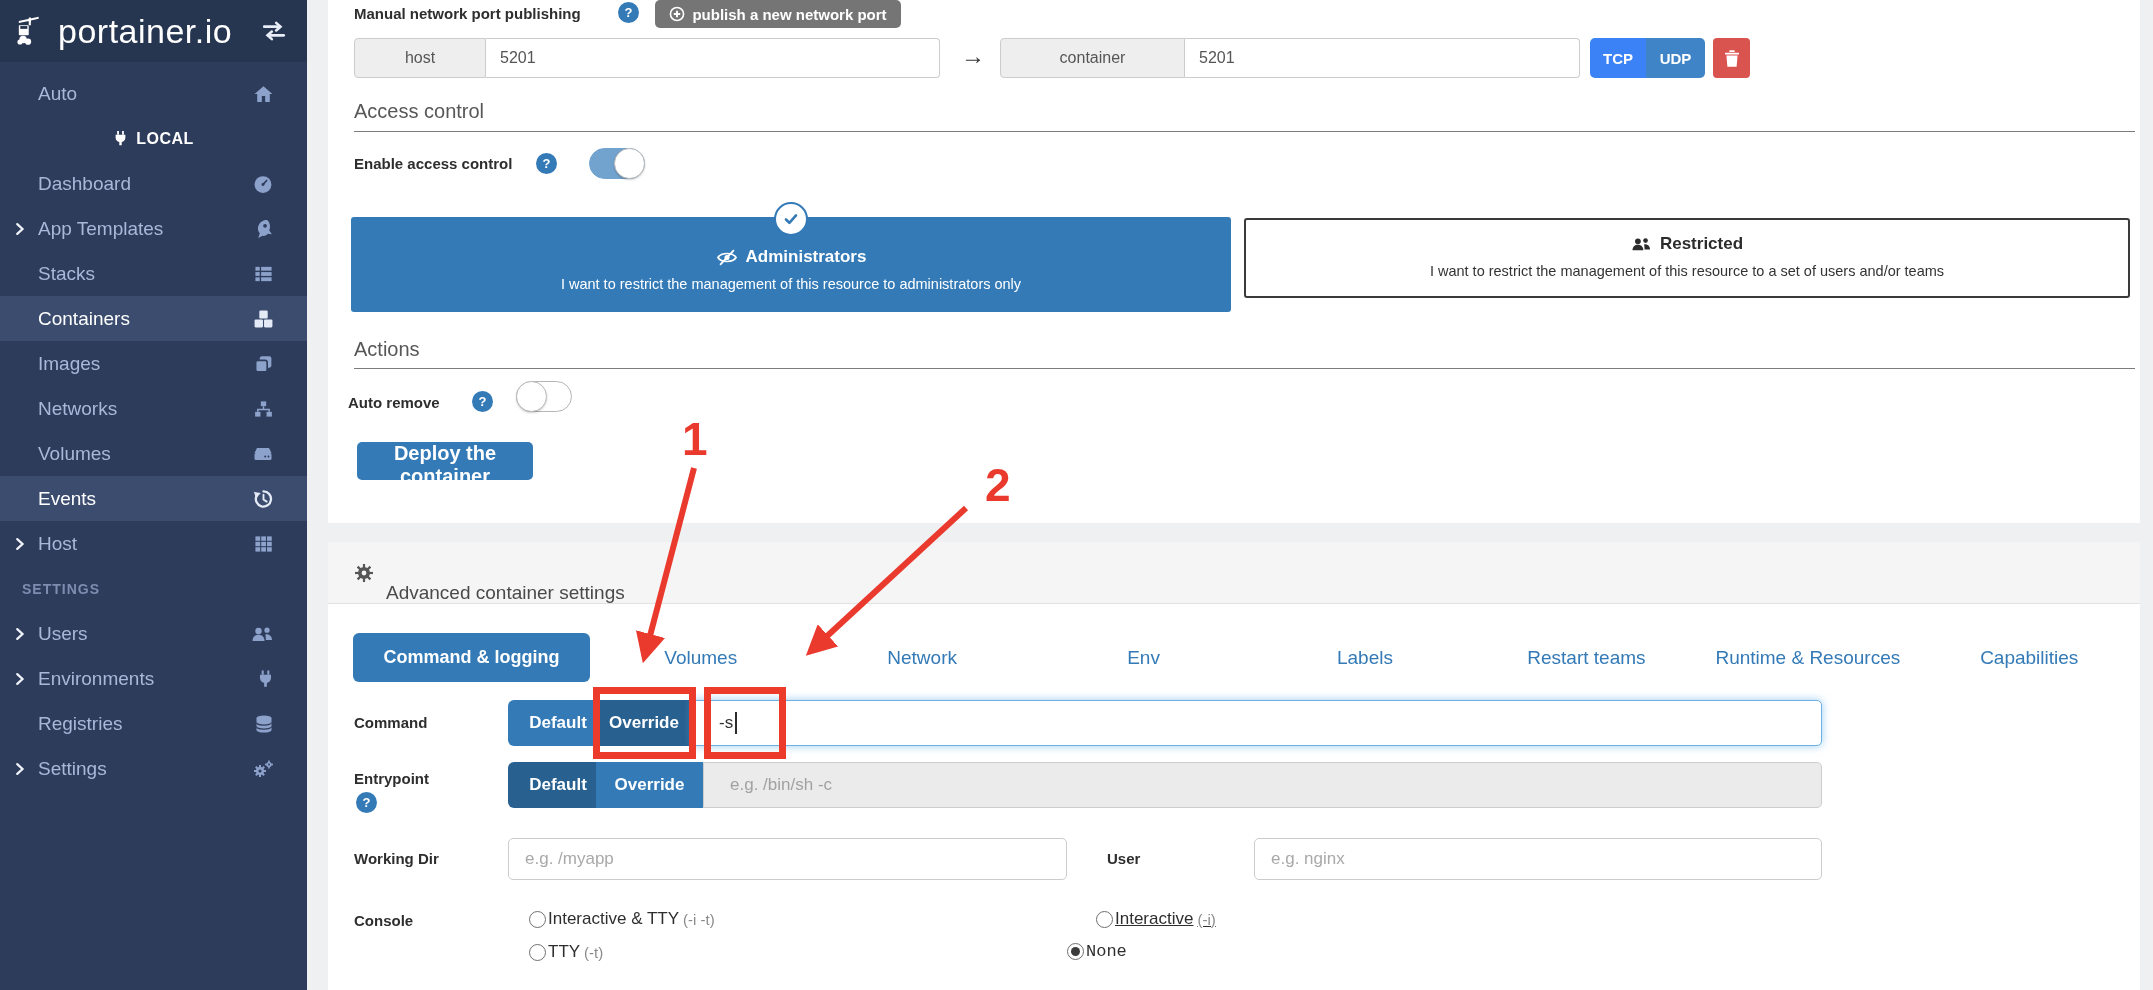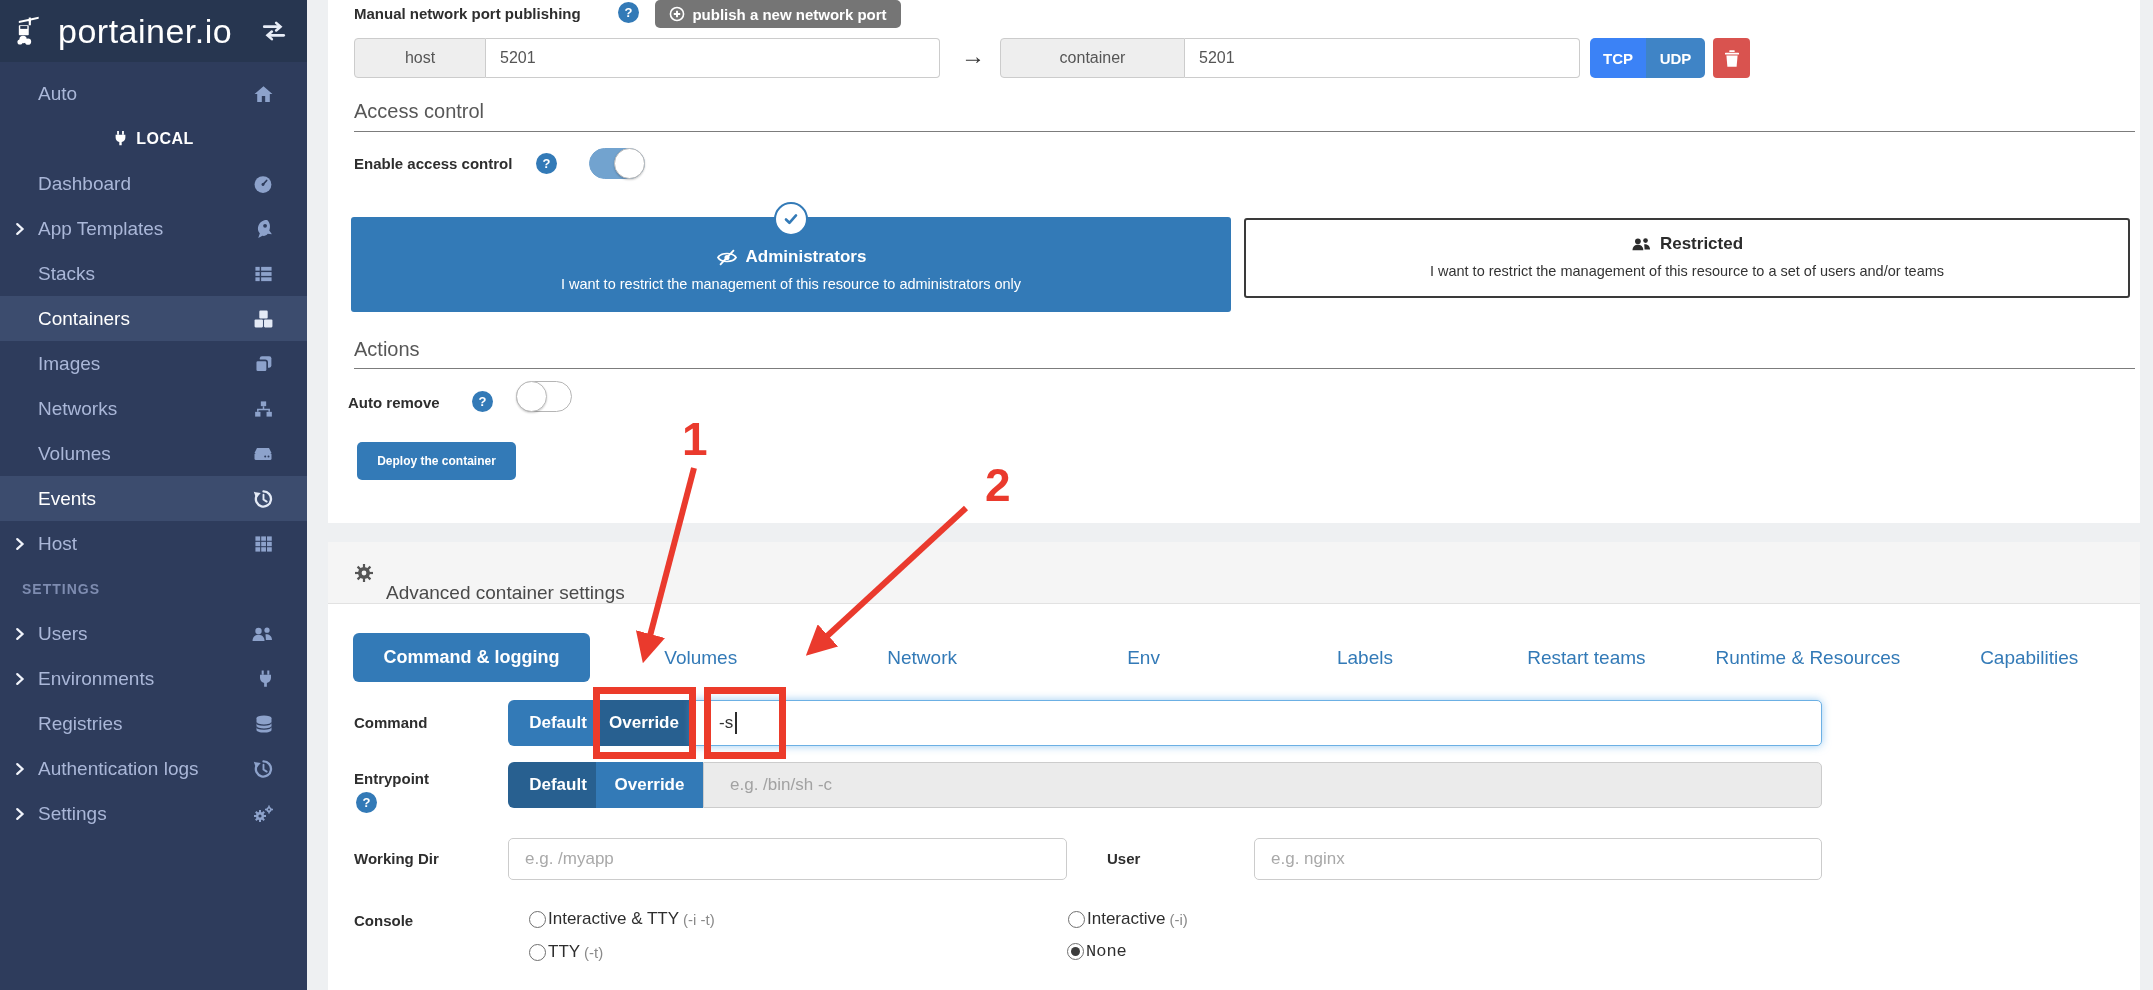--- a/index.html
+++ b/index.html
@@ -61,21 +61,21 @@
   .admin-desc { margin-top:9px; font-size:14.5px; }
   .restricted-box { position:absolute; left:916px; top:218px; width:886px; height:80px; background:#fff; border:2px solid #3a3a3a; border-radius:3px; color:#2c2c2c; text-align:center; cursor:pointer; }
   .restricted-heading { margin-top:14px; font-size:17px; font-weight:bold; display:flex; align-items:center; justify-content:center; gap:8px; }
   .restricted-desc { margin-top:9px; font-size:14.5px; color:#333; }
 
   
   .actions-title { position:absolute; left:26px; top:338px; }
   .actions-divider { left:26px; top:368px; width:1781px; }
   .autoremove-label { position:absolute; left:20px; top:394px; }
   .autoremove-q { position:absolute; left:144px; top:391px; }
-  .deploy-btn { position:absolute; left:29px; top:442px; width:159px; height:38px; background:#337ab7; border:none; border-radius:5px; color:#fff; font-weight:bold; font-size:12px; cursor:pointer; font-family:inherit; }
+  .deploy-btn { position:absolute; left:29px; top:442px; width:176px; height:38px; background:#337ab7; border:none; border-radius:5px; color:#fff; font-weight:bold; font-size:20px; cursor:pointer; font-family:inherit; }
 
   
   .adv-header { position:absolute; left:0; top:0; width:100%; height:62px; background:#f5f5f5; border-bottom:1px solid #e2e2e2; display:flex; align-items:center; padding-left:26px; gap:12px; }
   .adv-title { font-size:19px; color:#4a4a4a;margin-top:40px; }
   .tab-active { position:absolute; left:25px; top:91px; width:237px; height:49px; background:#337ab7; border:none; border-radius:6px; color:#fff; font-weight:bold; font-size:18px; cursor:pointer; font-family:inherit; }
   .tab-links { position:absolute; left:262px; top:91px; width:1550px; height:49px; display:flex; }
   .tab-link { flex:1; display:flex; align-items:center; justify-content:center; color:#337ab7; font-size:19px; cursor:pointer; }
 
   .form-label { position:absolute; left:26px; font-weight:bold; font-size:15px; color:#2e2e2e; }
   .seg-btn { position:absolute; height:46px; border:none; color:#fff; font-weight:bold; font-size:17px; cursor:pointer; font-family:inherit; }
@@ -309,35 +309,20 @@
       <span class="sb-icon">
           <svg width="20" height="21" viewBox="0 0 20 20" fill="currentColor">
             <ellipse cx="10" cy="4" rx="7.5" ry="2.6"></ellipse>
             <path d="M2.5 4 V16 C2.5 17.4 5.9 18.6 10 18.6 C14.1 18.6 17.5 17.4 17.5 16 V4 Z"></path>
             <path d="M2.5 8.5 C2.5 9.9 5.9 11.1 10 11.1 C14.1 11.1 17.5 9.9 17.5 8.5" fill="none" stroke="#2e3c5c" stroke-width="1.2"></path>
             <path d="M2.5 12.5 C2.5 13.9 5.9 15.1 10 15.1 C14.1 15.1 17.5 13.9 17.5 12.5" fill="none" stroke="#2e3c5c" stroke-width="1.2"></path>
           </svg>
         </span>
     </div>
 
-    <div class="sb-item">
-      <span class="sb-chevron">
-          <svg width="15" height="15" viewBox="0 0 20 20" fill="none" stroke="currentColor" stroke-width="3" stroke-linecap="round">
-            <path d="M7 3.5 L14 10 L7 16.5"></path>
-          </svg>
-        </span>
-      <span>Authentication logs</span>
-      <span class="sb-icon">
-          <svg width="21" height="21" viewBox="0 0 20 20">
-            <path d="M10 2.8 a7.2 7.2 0 1 1 -6.7 4.4" fill="none" stroke="currentColor" stroke-width="2.2" stroke-linecap="round"></path>
-            <path d="M0.8 3.2 L7.4 4.4 L3 9.4 Z" fill="currentColor"></path>
-            <path d="M10 6 V10.5 L13 12.5" fill="none" stroke="currentColor" stroke-width="1.8" stroke-linecap="round"></path>
-          </svg>
-        </span>
-    </div>
 
     <div class="sb-item">
       <span class="sb-chevron">
           <svg width="15" height="15" viewBox="0 0 20 20" fill="none" stroke="currentColor" stroke-width="3" stroke-linecap="round">
             <path d="M7 3.5 L14 10 L7 16.5"></path>
           </svg>
         </span>
       <span>Settings</span>
       <span class="sb-icon">
           <svg width="22" height="20" viewBox="0 0 22 20">
@@ -501,21 +486,21 @@
   <div class="radio-row" style="left:201px; top:367px;">
     <span class="radio"></span>
     <span>Interactive &amp; TTY</span>
     <span class="flag">(-i -t)</span>
   </div>
   <div class="radio-row" style="left:201px; top:400px;">
     <span class="radio"></span>
     <span>TTY</span>
     <span class="flag">(-t)</span>
   </div>
-  <div class="radio-row" style="left:740px; top:367px;">
+  <div class="radio-row" style="left:768px; top:367px;text-decoration:underline;">
     <span class="radio"></span>
     <span>Interactive</span>
     <span class="flag">(-i)</span>
   </div>
   <div class="radio-row" style="left:739px; top:400px;font-family:Liberation Mono, monospace;">
     <span class="radio checked"></span>
     <span>None</span>
   </div>
 </section>
 

